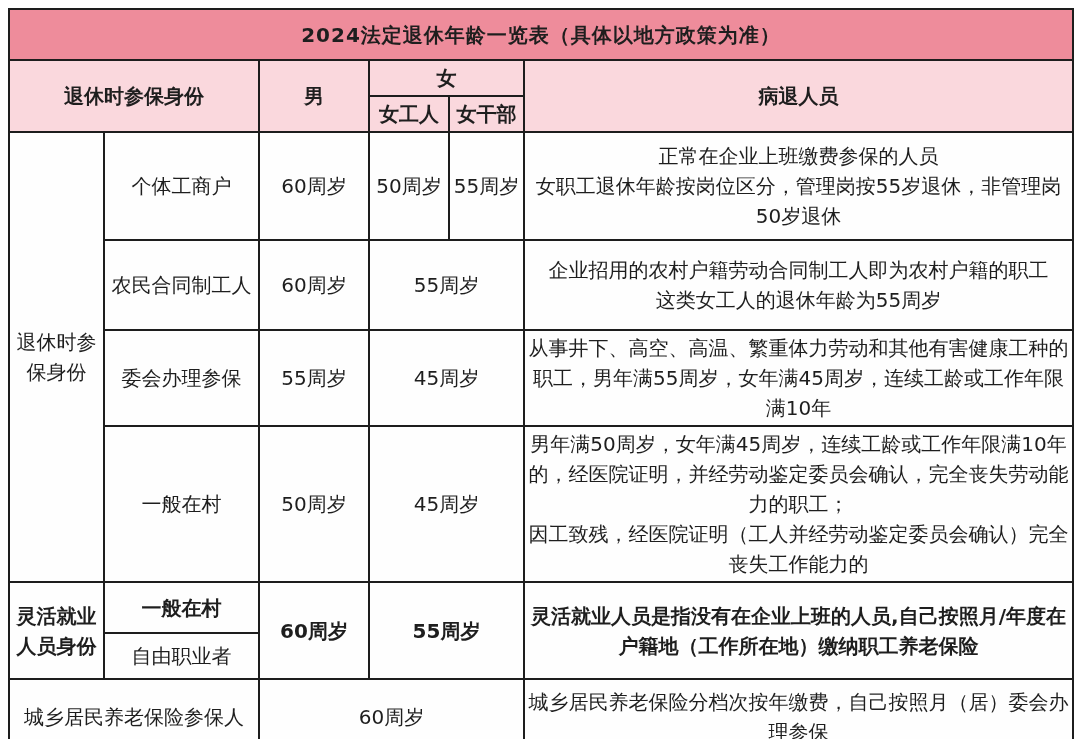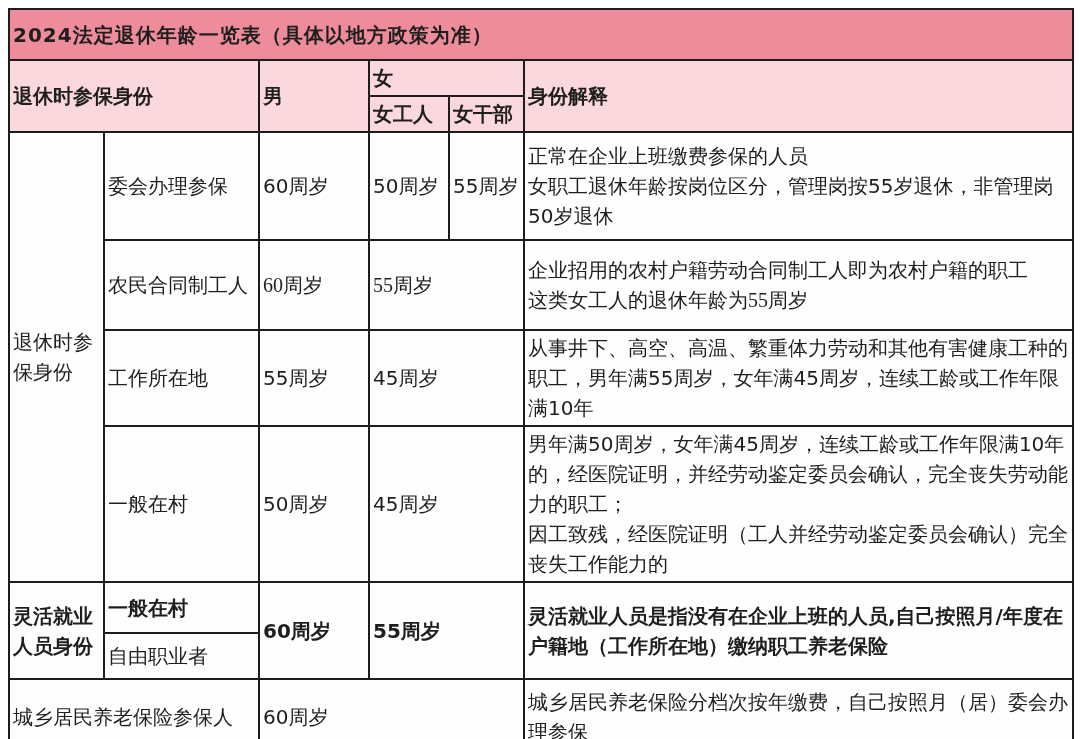--- a/index.html
+++ b/index.html
@@ -10,20 +10,21 @@
     padding: 8px; overflow: hidden;
   }
   table.retire {
     width: 1064px;
     border-collapse: collapse;
     table-layout: fixed;
     background: #fefefe;
   }
   table.retire td {
     border: 2px solid #1d1d1d;
+    text-align: center;
     vertical-align: middle;
     font-size: 20px;
     line-height: 1.5;
     padding: 2px 3px;
     overflow: hidden;
   }
   td.title-cell {
     background: #ee8c9b;
     font-weight: bold;
     font-size: 22px;
@@ -38,21 +39,21 @@
     text-align: left;
     padding: 4px 10px;
     white-space: pre-line;
     line-height: 1.52;
   }
   td.group-label { line-height: 1.7; }
   tr.r-title { height: 51px; }
   tr.r-h1 { height: 36px; margin-top: 16px; }
   tr.r-h2 { height: 33px; }
   tr.r-1 { height: 108px; }
-  tr.r-2 { height: 90px; font-family: Liberation Serif, serif; }
+  tr.r-2 { height: 90px; }
   tr.r-3 { height: 96px; }
   tr.r-4 { height: 153px; }
   tr.r-5 { height: 51px; font-weight: bold; }
   tr.r-6 { height: 46px; }
   tr.r-7 { height: 75px; }
 </style>
 </head>
 <body>
 
 <div class="page">
@@ -68,47 +69,47 @@
 
     <tbody>
         <tr class="r-title">
       <td class="title-cell" colspan="6">2024法定退休年龄一览表（具体以地方政策为准）</td>
     </tr>
 
     <tr class="r-h1">
       <td class="head" colspan="2" rowspan="2">退休时参保身份</td>
       <td class="head" rowspan="2">男</td>
       <td class="head" colspan="2">女</td>
-      <td class="head" rowspan="2">身份解释</td>
+      <td class="head" rowspan="2">病退人员</td>
     </tr>
     <tr class="r-h2">
       <td class="head">女工人</td>
       <td class="head">女干部</td>
     </tr>
 
     <tr class="r-1">
       <td class="group-label" rowspan="4">退休时参保身份</td>
-      <td>委会办理参保</td>
+      <td>个体工商户</td>
       <td>60周岁</td>
       <td>50周岁</td>
       <td>55周岁</td>
       <td class="expl">正常在企业上班缴费参保的人员
 女职工退休年龄按岗位区分，管理岗按55岁退休，非管理岗50岁退休</td>
     </tr>
 
     <tr class="r-2">
       <td>农民合同制工人</td>
       <td>60周岁</td>
       <td colspan="2">55周岁</td>
       <td class="expl">企业招用的农村户籍劳动合同制工人即为农村户籍的职工
 这类女工人的退休年龄为55周岁</td>
     </tr>
 
     <tr class="r-3">
-      <td>工作所在地</td>
+      <td>委会办理参保</td>
       <td>55周岁</td>
       <td colspan="2">45周岁</td>
       <td class="expl">从事井下、高空、高温、繁重体力劳动和其他有害健康工种的职工，男年满55周岁，女年满45周岁，连续工龄或工作年限满10年</td>
     </tr>
 
     <tr class="r-4">
       <td>一般在村</td>
       <td>50周岁</td>
       <td colspan="2">45周岁</td>
       <td class="expl">男年满50周岁，女年满45周岁，连续工龄或工作年限满10年的，经医院证明，并经劳动鉴定委员会确认，完全丧失劳动能力的职工；

